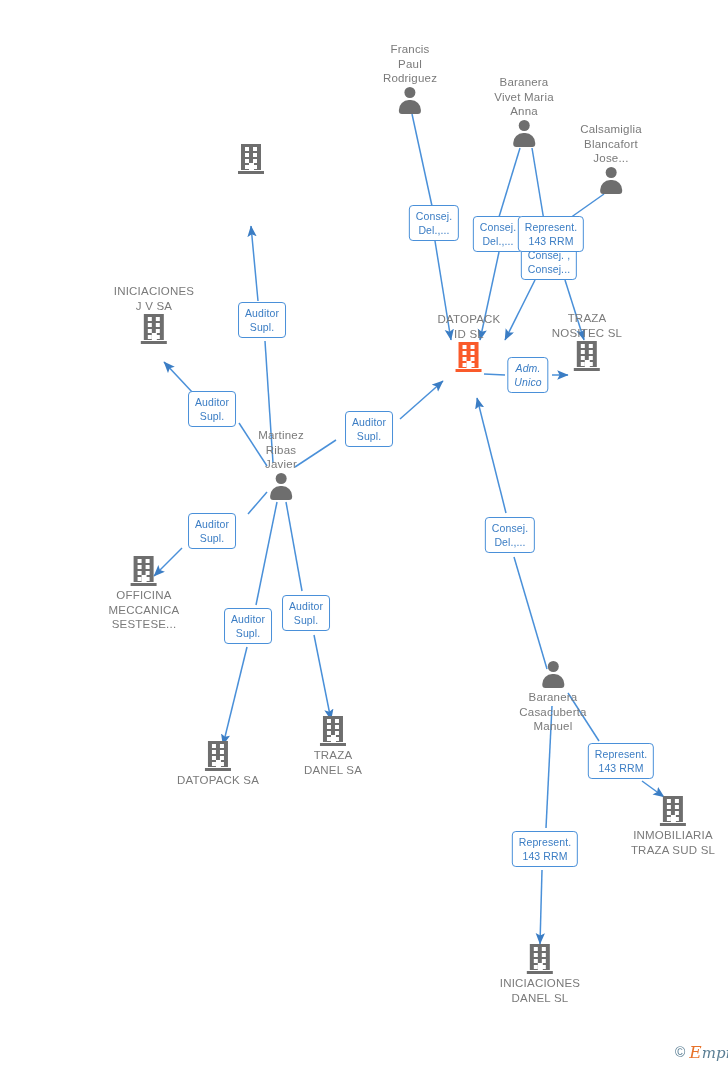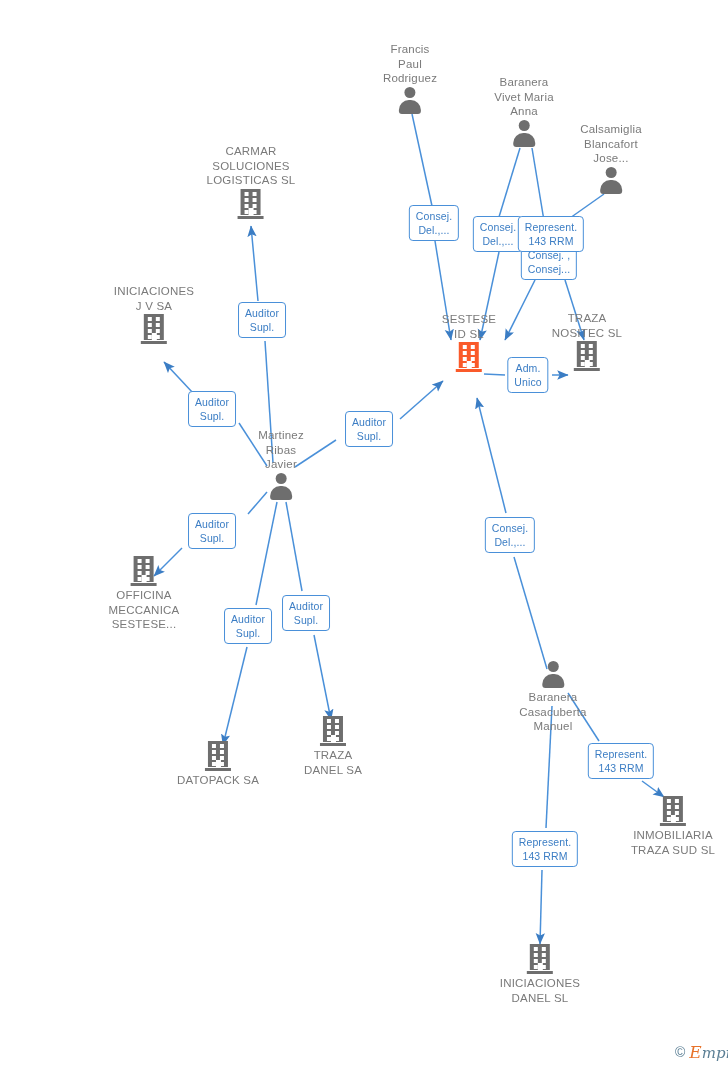--- a/index.html
+++ b/index.html
@@ -121,23 +121,20 @@
       <div class="node cap-above" style="left: 568px; top: 122px;">
         <span class="caption">Calsamiglia
 Blancafort
 Jose...</span>
         <span class="glyph per">
           <span class="head"></span>
           <span class="torso"></span>
         </span>
       </div>
       <div class="node cap-above" style="left: 208px; top: 144px;">
-        <span class="caption">CARMAR
-SOLUCIONES
-LOGISTICAS  SL</span>
         <span class="glyph bld">
           <span class="body"></span>
           <i style="left:7px;top:3px"></i>
           <i style="left:15px;top:3px"></i>
           <i style="left:7px;top:9px"></i>
           <i style="left:15px;top:9px"></i>
           <i style="left:7px;top:15px"></i>
           <i style="left:15px;top:15px"></i>
           <i style="left:7px;top:21px"></i>
           <i style="left:15px;top:21px"></i>
@@ -156,21 +153,21 @@
           <i style="left:15px;top:9px"></i>
           <i style="left:7px;top:15px"></i>
           <i style="left:15px;top:15px"></i>
           <i style="left:7px;top:21px"></i>
           <i style="left:15px;top:21px"></i>
           <i class="door"></i>
           <span class="base"></span>
         </span>
       </div>
       <div class="node cap-above" style="left: 426px; top: 312px;">
-        <span class="caption">SESTESE
+        <span class="caption">DATOPACK
 ID SL</span>
         <span class="glyph bld orange">
           <span class="body"></span>
           <i style="left:7px;top:3px"></i>
           <i style="left:15px;top:3px"></i>
           <i style="left:7px;top:9px"></i>
           <i style="left:15px;top:9px"></i>
           <i style="left:7px;top:15px"></i>
           <i style="left:15px;top:15px"></i>
           <i style="left:7px;top:21px"></i>
@@ -302,21 +299,21 @@
     </div>
   <div id="labels">
       <div class="elabel" style="left: 391px; top: 223px;">Consej.
 Del.,...</div>
       <div class="elabel" style="left: 455px; top: 234px;">Consej.
 Del.,...</div>
       <div class="elabel" style="left: 506px; top: 262px; z-index: 1;">Consej. ,
 Consej...</div>
       <div class="elabel" style="left: 508px; top: 234px; z-index: 2;">Represent.
 143 RRM</div>
-      <div class="elabel" style="left: 485px; top: 375px;">Adm.
+      <div class="elabel" style="left: 485px; top: 375px; font-style: italic;">Adm.
 Unico</div>
       <div class="elabel" style="left: 219px; top: 320px;">Auditor
 Supl.</div>
       <div class="elabel" style="left: 169px; top: 409px;">Auditor
 Supl.</div>
       <div class="elabel" style="left: 326px; top: 429px;">Auditor
 Supl.</div>
       <div class="elabel" style="left: 169px; top: 531px;">Auditor
 Supl.</div>
       <div class="elabel" style="left: 205px; top: 626px;">Auditor

